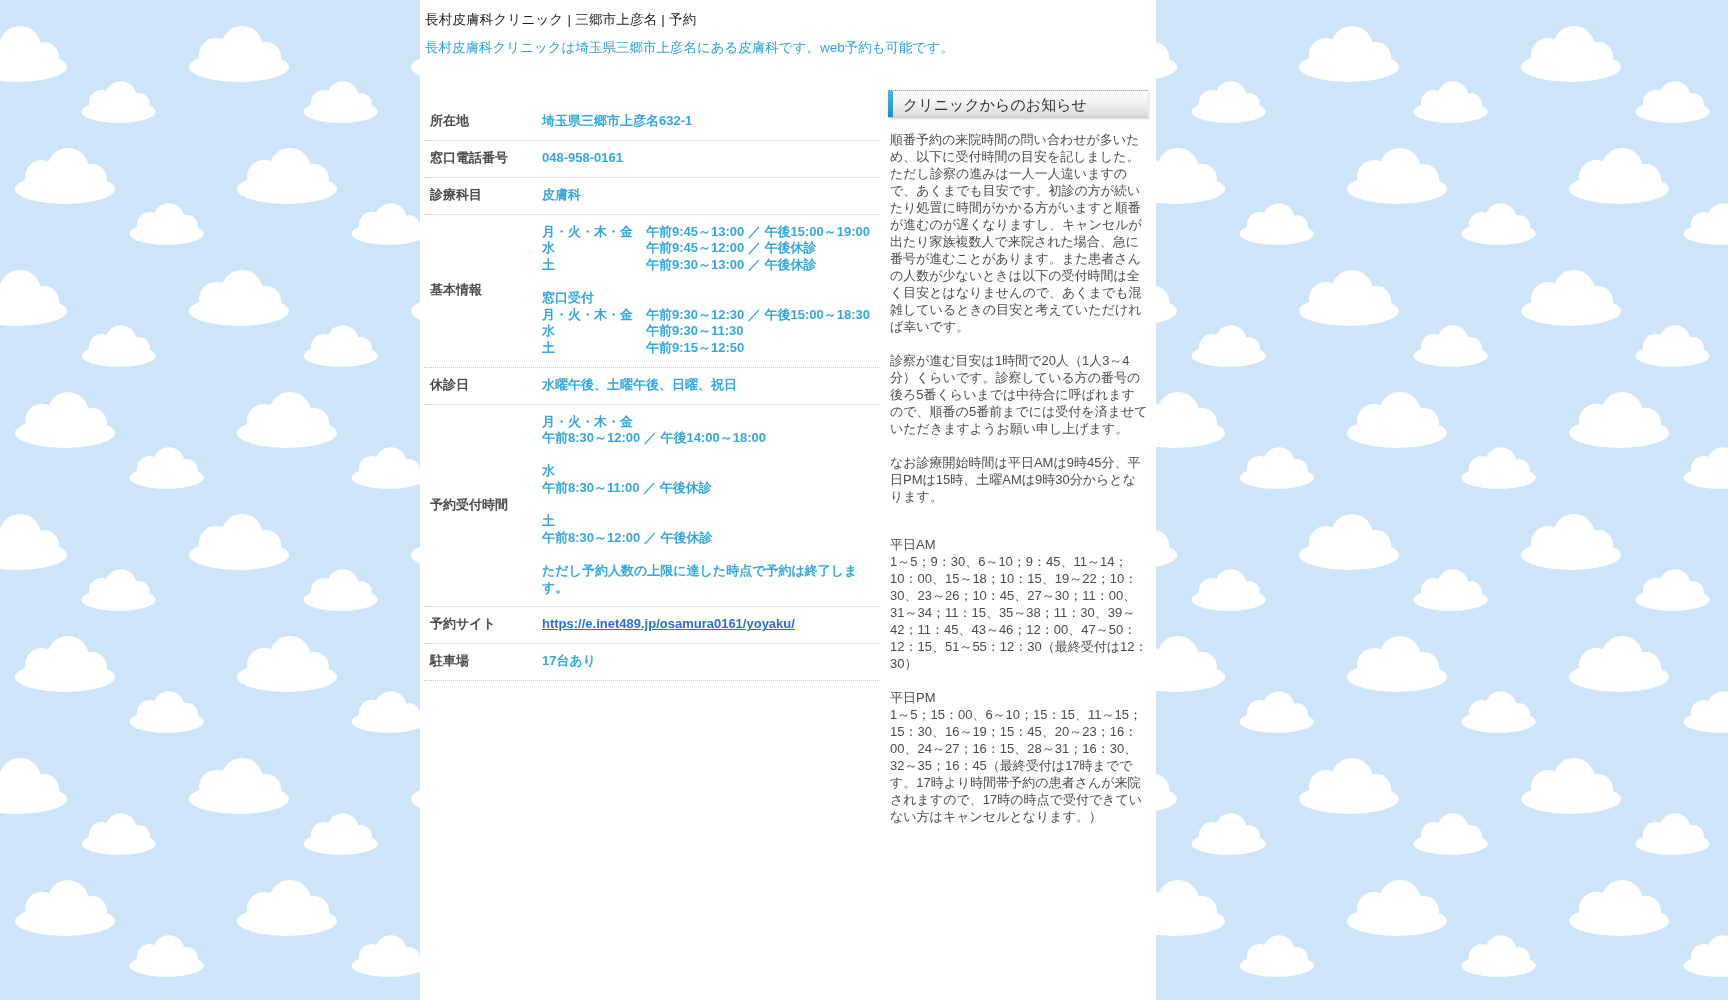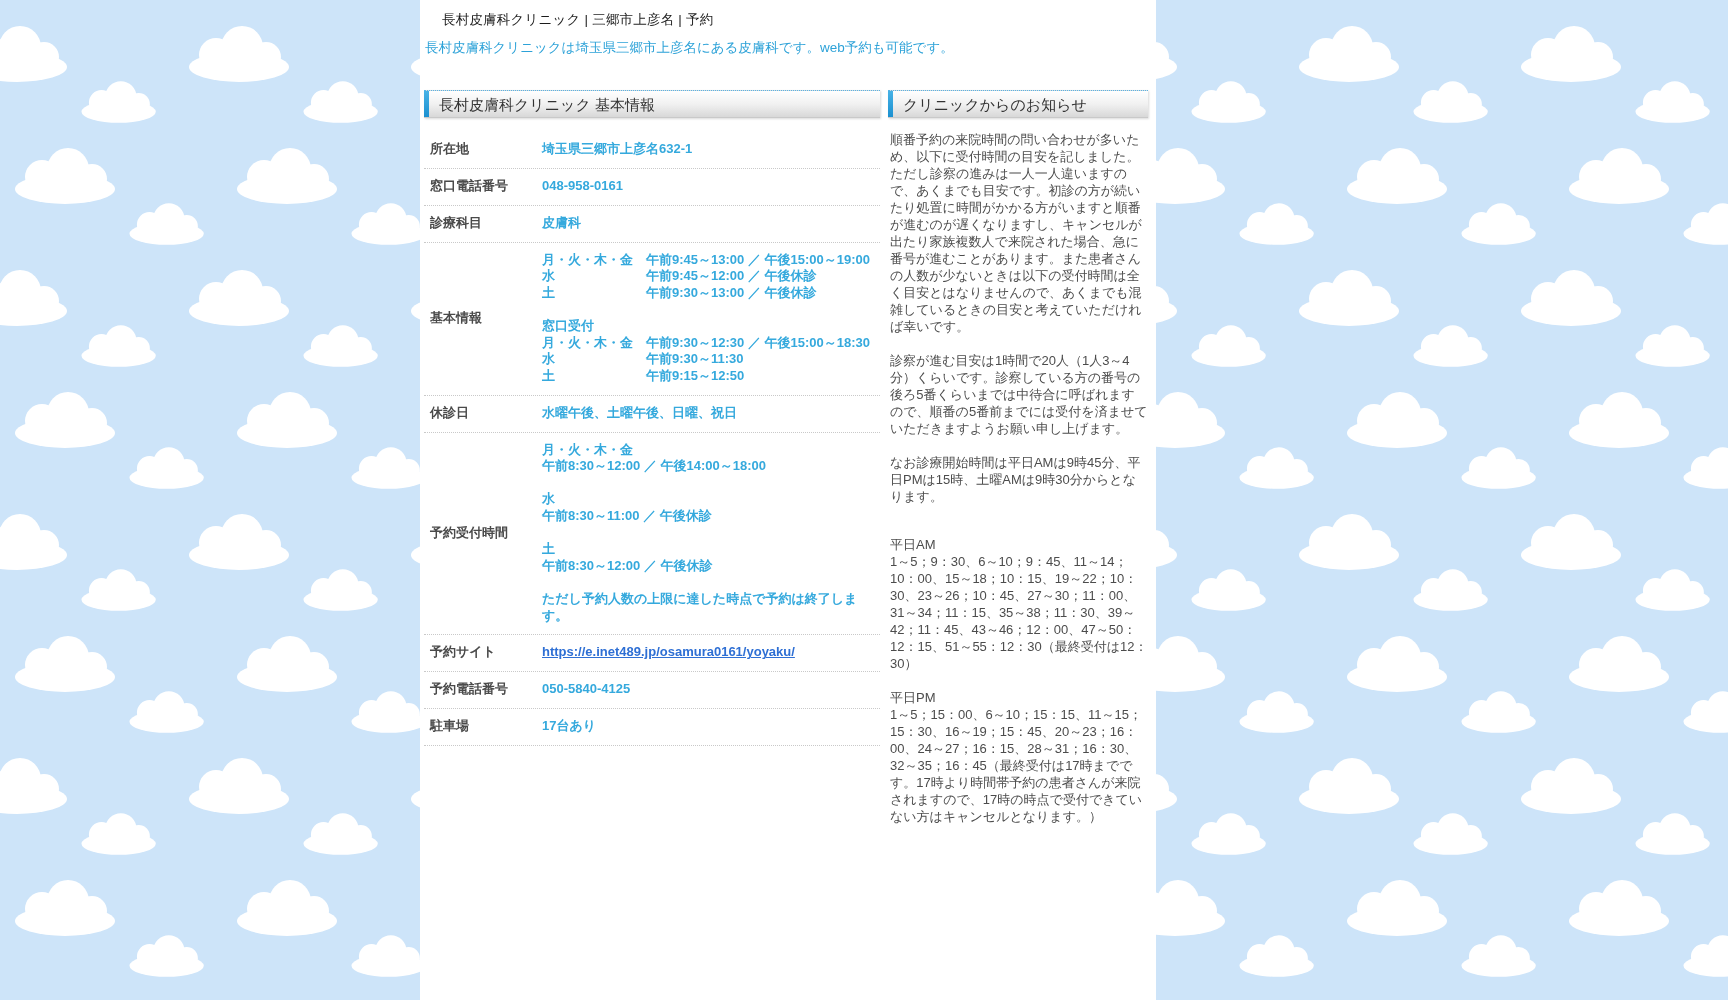--- a/index.html
+++ b/index.html
@@ -10,21 +10,21 @@
     font-family:"Liberation Sans","DejaVu Sans",sans-serif;
   }
   
   #clouds { position:absolute; inset:0; z-index:0; }
   .cloud { position:absolute; }
   
   #content {
     position:absolute; left:420px; top:0; width:736px; height:1000px;
     background:#ffffff; z-index:1; padding:6px 8px 0 4px;
   }
-  .page-title { font-size:13.5px; color:#1c1c1c; padding:5px 0 0 1px; letter-spacing:0.2px;margin-left:17px; }
+  .page-title { font-size:13.5px; color:#1c1c1c; padding:5px 0 0 1px; letter-spacing:0.2px; }
   .page-subtitle { font-size:13.5px; color:#2da2d8; margin-top:10px; padding-left:1px; }
   .columns { display:flex; gap:8px; margin-top:33px; align-items:flex-start; }
   .col-left  { width:456px; flex:none; }
   .col-right { width:260px; flex:none; }
   .section-header {
     height:28px; line-height:27px; position:relative;
     background:linear-gradient(180deg,#ffffff 0%,#f1f1f1 50%,#d8d8d8 100%);
     border-top:1px dotted #58b4e6;
     border-bottom:1px solid #c9c9c9;
     box-shadow:1px 1px 2px rgba(0,0,0,0.15);
@@ -1136,21 +1136,20 @@
         </g>
       </svg></div>
   </div>
 
 <div id="content">
   <div class="page-title">長村皮膚科クリニック | 三郷市上彦名 | 予約</div>
   <div class="page-subtitle">長村皮膚科クリニックは埼玉県三郷市上彦名にある皮膚科です。web予約も可能です。</div>
 
   <div class="columns">
     <div class="col-left">
-      <div class="section-header">長村皮膚科クリニック 基本情報</div>
       <div class="info-table" id="info-table">
           <div class="info-row">
             <div class="info-label">所在地</div>
             <div class="info-value">埼玉県三郷市上彦名632-1</div>
           </div>
           <div class="info-row">
             <div class="info-label">窓口電話番号</div>
             <div class="info-value">048-958-0161</div>
           </div>
           <div class="info-row">
@@ -1184,24 +1183,20 @@
 土
 午前8:30～12:00 ／ 午後休診
 
 ただし予約人数の上限に達した時点で予約は終了します。</div>
           </div>
           <div class="info-row">
             <div class="info-label">予約サイト</div>
             <div class="info-value"><a href="#">https://e.inet489.jp/osamura0161/yoyaku/</a></div>
           </div>
           <div class="info-row">
-            <div class="info-label">予約電話番号</div>
-            <div class="info-value">050-5840-4125</div>
-          </div>
-          <div class="info-row">
             <div class="info-label">駐車場</div>
             <div class="info-value">17台あり</div>
           </div>
         </div>
     </div>
 
     <div class="col-right">
       <div class="section-header">クリニックからのお知らせ</div>
       <div class="news-body" id="news-body">
           <p>順番予約の来院時間の問い合わせが多いため、以下に受付時間の目安を記しました。ただし診察の進みは一人一人違いますので、あくまでも目安です。初診の方が続いたり処置に時間がかかる方がいますと順番が進むのが遅くなりますし、キャンセルが出たり家族複数人で来院された場合、急に番号が進むことがあります。また患者さんの人数が少ないときは以下の受付時間は全く目安とはなりませんので、あくまでも混雑しているときの目安と考えていただければ幸いです。</p>

